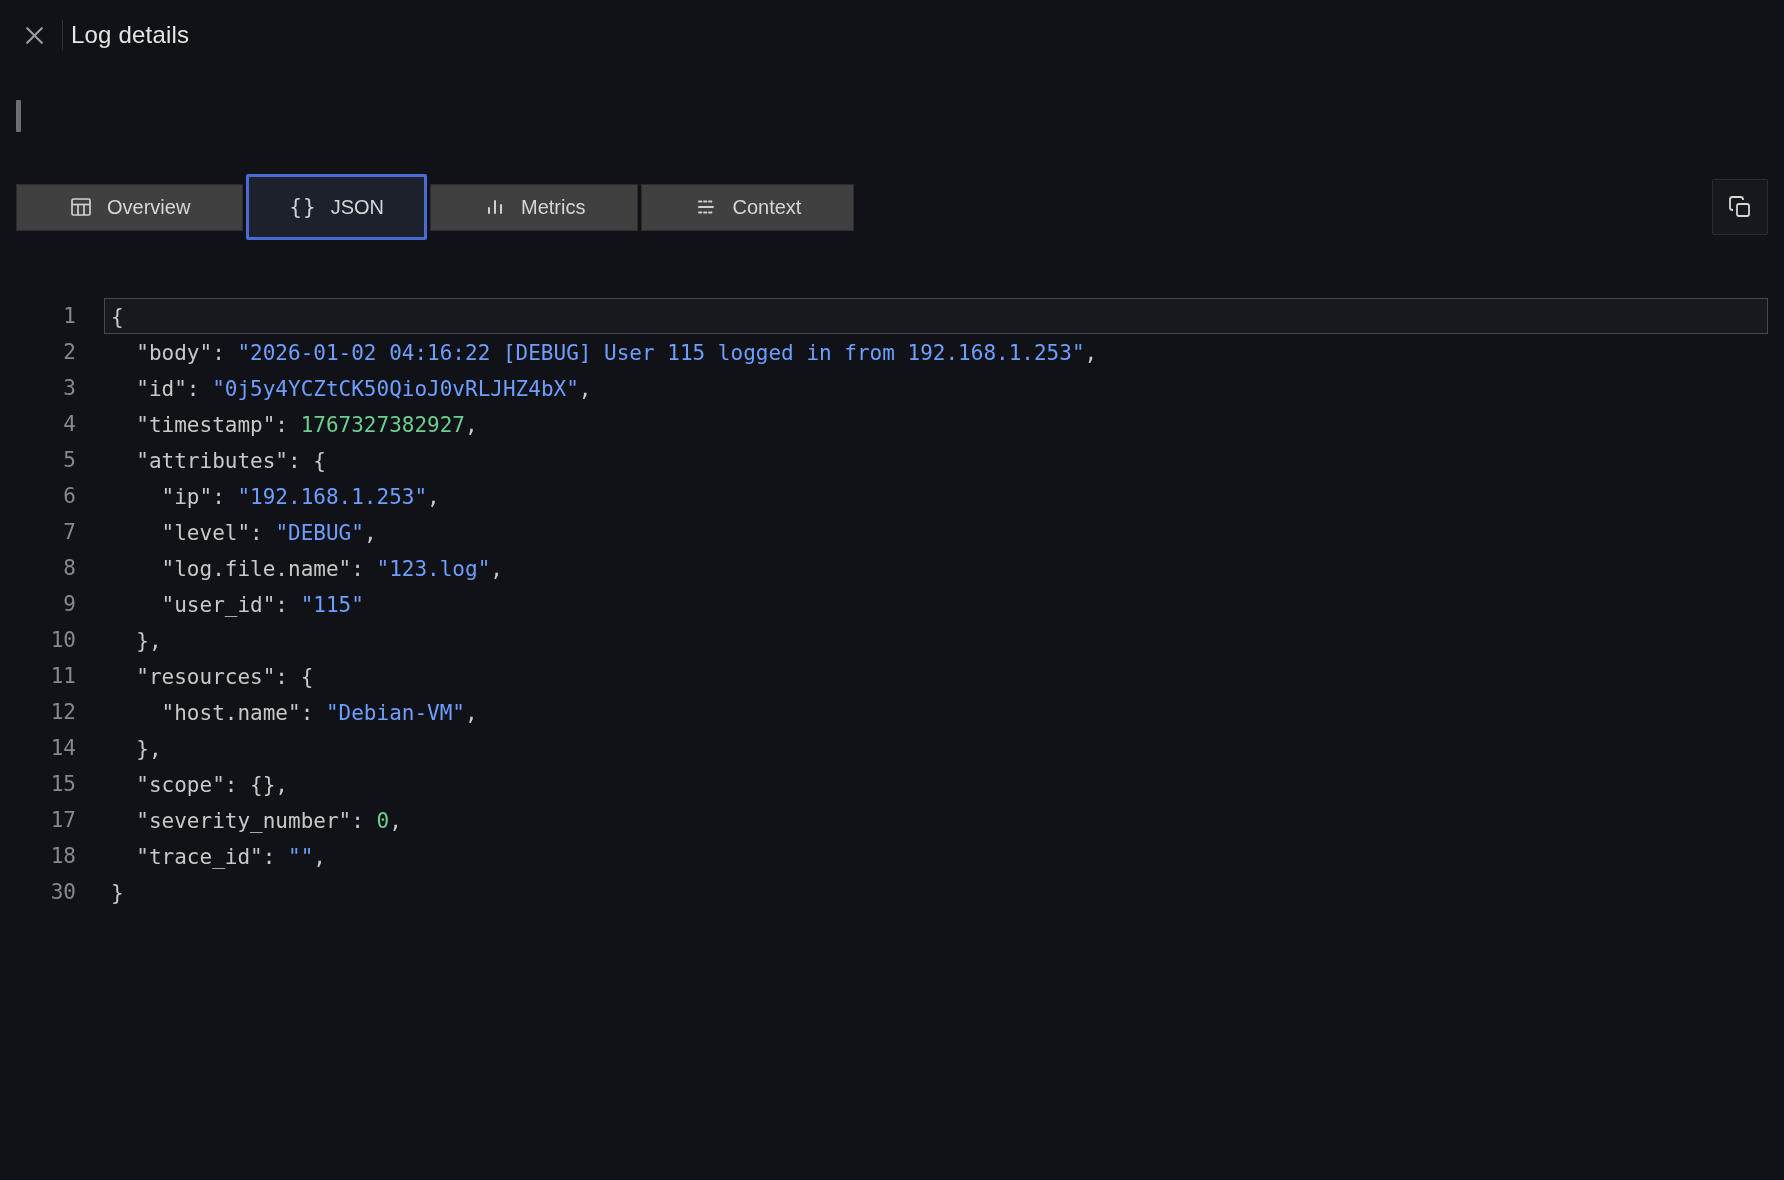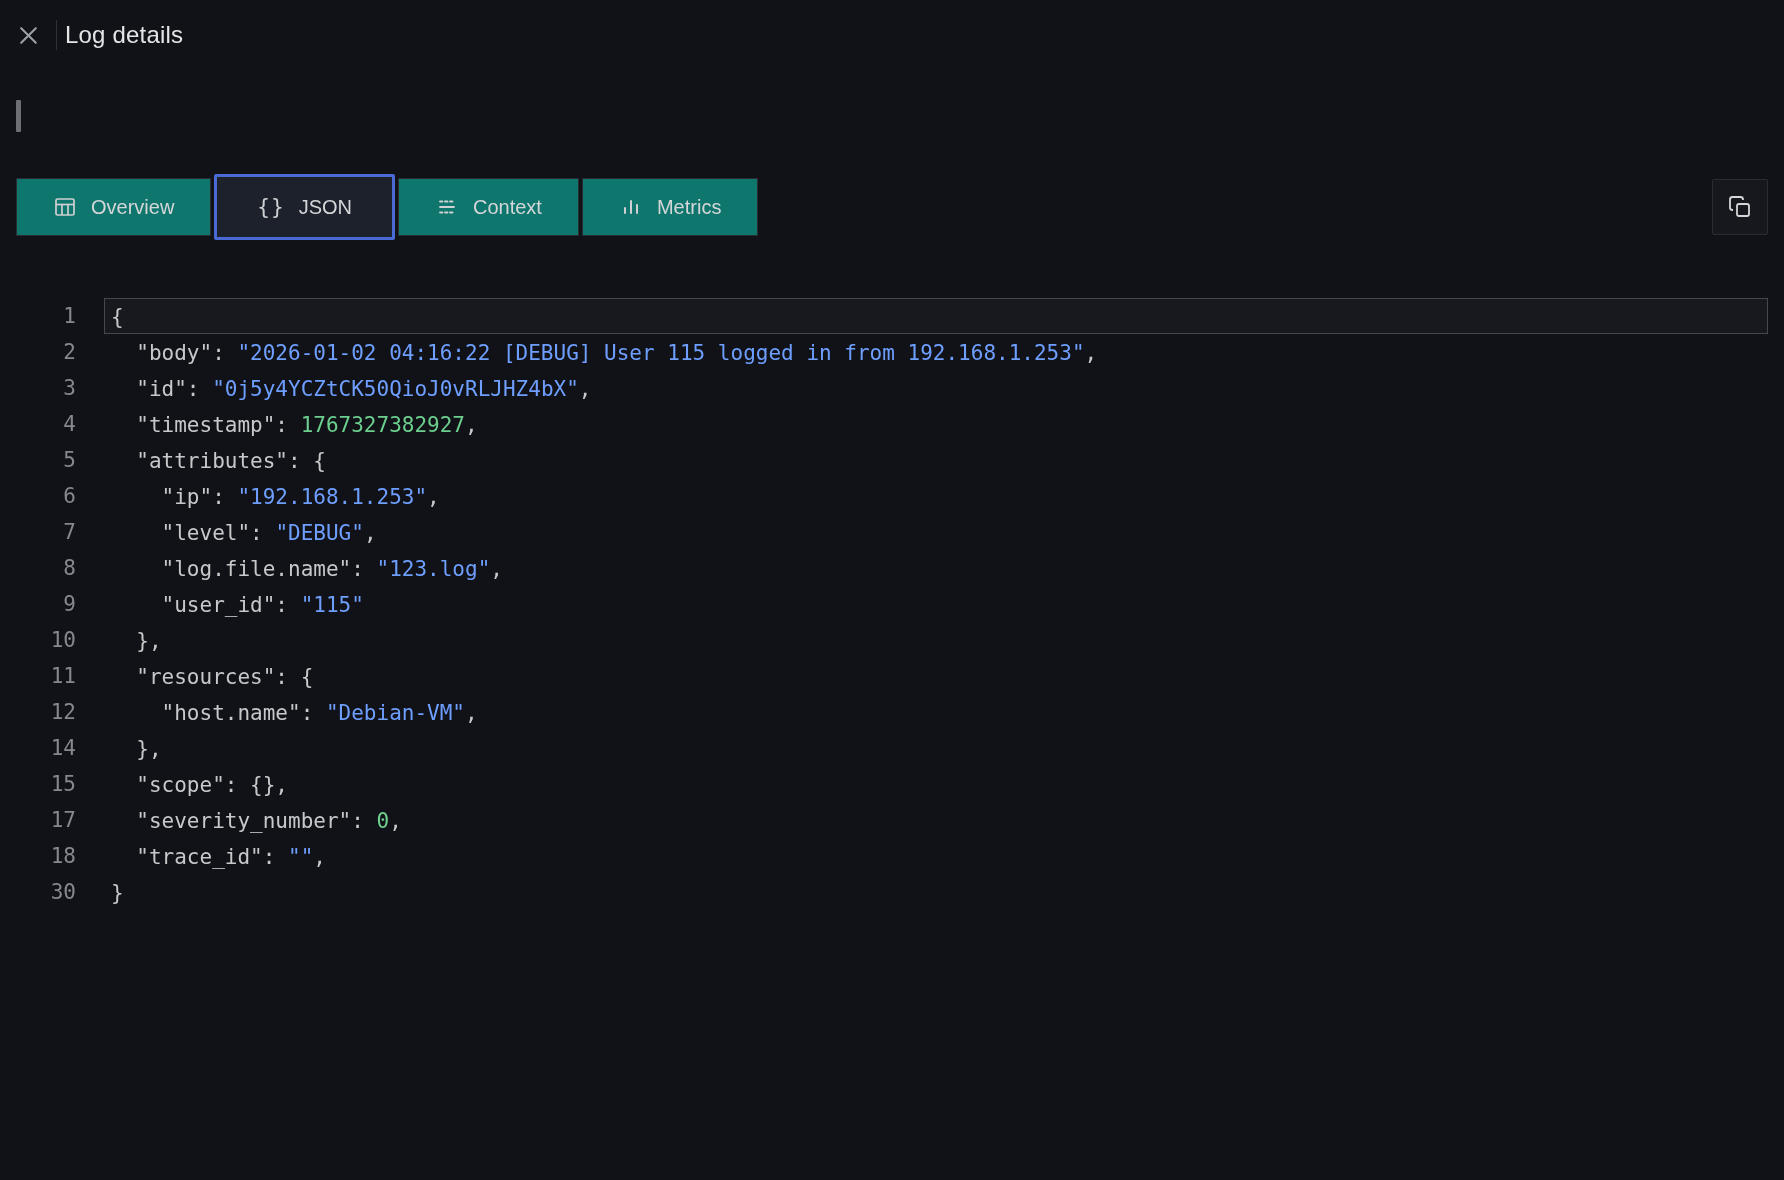--- a/index.html
+++ b/index.html
@@ -8,21 +8,21 @@
     background:#111217;
     color:#d8d9da;
     font-family:"Liberation Sans", sans-serif;
     overflow:hidden;
     position:relative;
   }
 
   
   .header {
     display:flex; align-items:center; gap:8px;
-    padding:14px 18px 8px 8px; height:64px;
+    padding:14px 18px 8px 14px; height:64px;
   }
   .close-btn {
     background:none; border:none; cursor:pointer;
     width:40px; height:40px; display:flex; align-items:center; justify-content:center;
     color:#9aa0a6;
   }
   .close-btn svg { width:25px; height:25px; }
   .header-divider { width:1px; height:30px; background:#2e3036; }
   .title { font-size:24px; font-weight:500; color:#e4e5e7; letter-spacing:.2px; }
 
@@ -35,22 +35,22 @@
   }
 
   
   .tabs-row {
     display:flex; align-items:center; justify-content:space-between;
     margin:42px 16px 0 16px;
   }
   .tabs { display:flex; align-items:center; }
   .tab {
     display:flex; align-items:center; gap:14px;
-    height:58px; padding:0 36px;
-    background:#0f766e; border:1px solid #2a2c31;
+    height:47px; padding:0 52px;
+    background:#404040; border:1px solid #2a2c31;
     color:#d5d6d8; font-size:20px; font-family:"Liberation Sans", sans-serif;
     cursor:pointer;
   }
   .tab + .tab { margin-left:3px; }
   .tab.active {
     height:66px; background:#1d212b;
     border:3px solid #4a6bd6; border-radius:2px;
     padding:0 40px;
   }
   .tab-icon { display:flex; align-items:center; justify-content:center; color:#cfd0d2; }
@@ -113,37 +113,37 @@
         </svg>
       </span>
       <span>Overview</span>
     </button>
     <button class="tab active">
       <span class="braces-glyph">{}</span>
       <span>JSON</span>
     </button>
     <button class="tab">
       <span class="tab-icon">
+        <svg viewBox="0 0 24 24" fill="none" stroke="currentColor" stroke-width="2" stroke-linecap="round">
+          <line x1="6" y1="18" x2="6" y2="13"></line>
+          <line x1="12" y1="18" x2="12" y2="6"></line>
+          <line x1="18" y1="18" x2="18" y2="10"></line>
+        </svg>
+      </span>
+      <span>Metrics</span>
+    </button>
+    <button class="tab">
+      <span class="tab-icon">
         <svg viewBox="0 0 24 24" fill="none" stroke="currentColor" stroke-width="1.8" stroke-linecap="round">
           <line x1="5" y1="6.5" x2="19" y2="6.5" stroke-dasharray="2.5 2.5"></line>
           <line x1="5" y1="12" x2="19" y2="12"></line>
           <line x1="5" y1="17.5" x2="19" y2="17.5" stroke-dasharray="2.5 2.5"></line>
         </svg>
       </span>
       <span>Context</span>
-    </button>
-    <button class="tab">
-      <span class="tab-icon">
-        <svg viewBox="0 0 24 24" fill="none" stroke="currentColor" stroke-width="2" stroke-linecap="round">
-          <line x1="6" y1="18" x2="6" y2="13"></line>
-          <line x1="12" y1="18" x2="12" y2="6"></line>
-          <line x1="18" y1="18" x2="18" y2="10"></line>
-        </svg>
-      </span>
-      <span>Metrics</span>
     </button>
   </div>
   <button class="copy-btn">
     <span style="display:flex">
       <svg viewBox="0 0 24 24" fill="none" stroke="currentColor" stroke-width="1.8" stroke-linejoin="round">
         <rect x="9" y="9" width="12" height="12" rx="2"></rect>
         <path d="M5 15H4.5A2.5 2.5 0 0 1 2 12.5v-8A2.5 2.5 0 0 1 4.5 2h8A2.5 2.5 0 0 1 15 4.5V5"></path>
       </svg>
     </span>
   </button>

